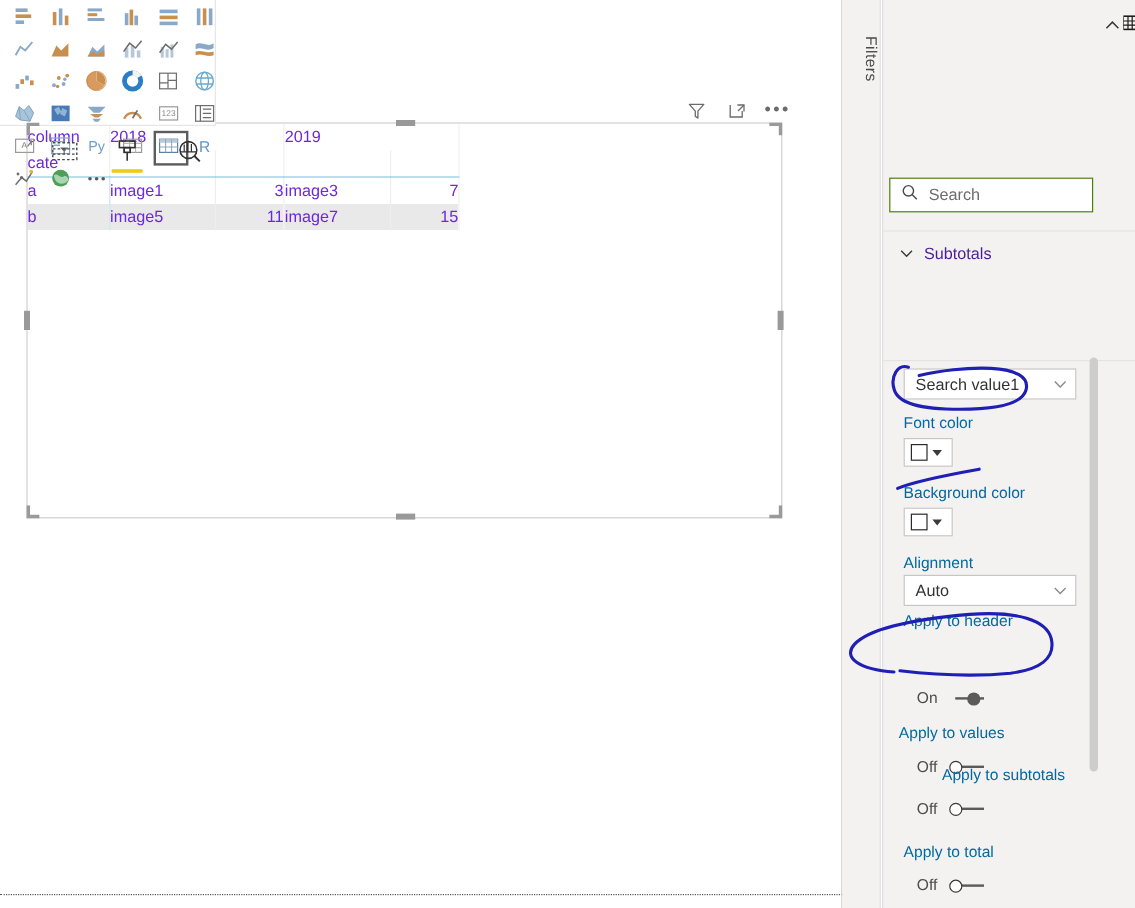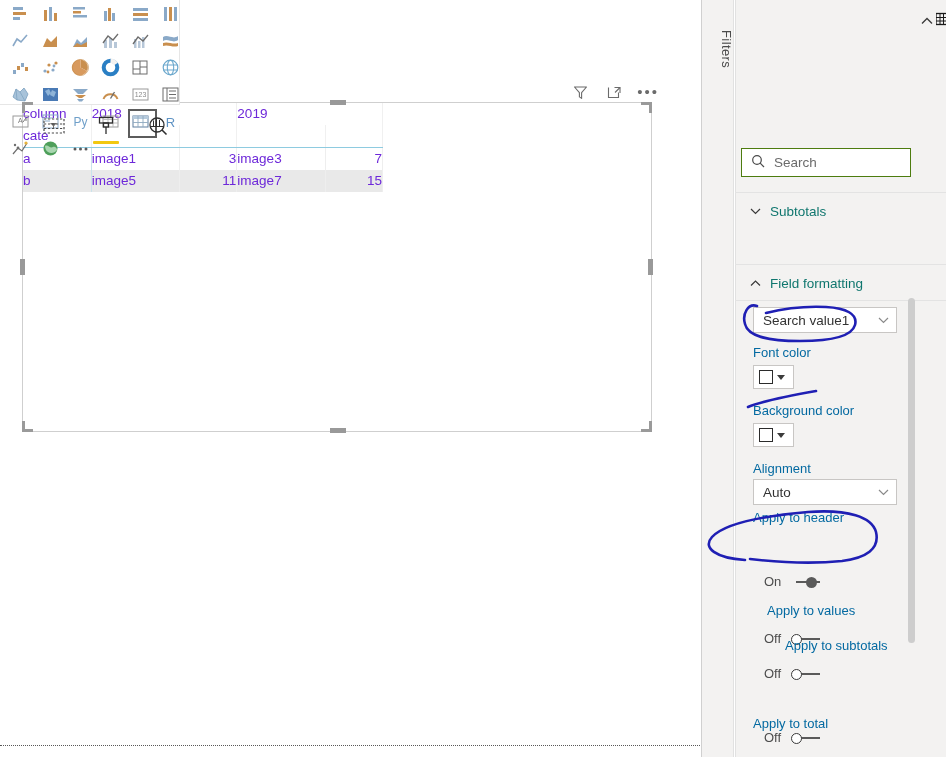--- a/index.html
+++ b/index.html
@@ -191,21 +191,21 @@
   #viz-search input::placeholder { color: #6b6b6b; }
 
   
   .fsection {
     position: absolute; left: 735px; width: 211px;
     border-top: 1px solid #e3e3e3;
   }
   .fsection-header {
     height: 36px; display: flex; align-items: center; gap: 9px;
     padding-left: 15px; cursor: pointer;
-    color: #0f766e; font-size: 13.5px;
+    color: #4c1d95; font-size: 13.5px;
   }
   .chev { width: 11px; height: 8px; flex: none; }
 
   
   #ff-body {
     position: absolute; left: 735px; top: 300px;
     width: 211px; height: 457px;
     padding-left: 18px;
   }
   .ff-label {
@@ -642,28 +642,20 @@
   <div class="fsection" style="top:192px;">
     <div class="fsection-header">
       <svg class="chev" viewBox="0 0 11 8">
         <path d="M1 2 L5.5 6.5 L10 2" fill="none" stroke="#3a3a3a" stroke-width="1.2"></path>
       </svg>
       <span>Subtotals</span>
     </div>
   </div>
 
 
-  <div class="fsection" style="top:264px;">
-    <div class="fsection-header">
-      <svg class="chev" viewBox="0 0 11 8">
-        <path d="M1 6.5 L5.5 2 L10 6.5" fill="none" stroke="#3a3a3a" stroke-width="1.2"></path>
-      </svg>
-      <span>Field formatting</span>
-    </div>
-  </div>
   <div class="fsection" style="top:300px;"></div>
 
   <div id="ff-body">
 
     <div class="dropdown" style="position:absolute; left:18px; top:7px;">
       <span>Search value1</span>
       <svg class="dd-chev" viewBox="0 0 11 8">
         <path d="M1 2 L5.5 6.5 L10 2" fill="none" stroke="#8a8a8a" stroke-width="1.2"></path>
       </svg>
     </div>
@@ -690,37 +682,37 @@
 
     <div id="toggle-list">
         <div class="ff-label" style="position: absolute; left: 18px; top: 210px;">Apply to header</div>
         <div class="toggle-row" style="position: absolute; left: 18px; top: 238px; margin-top: 36px;">
           <span class="toggle-text">On</span>
           <span class="switch">
             <span class="track"></span>
             <span class="knob-on"></span>
           </span>
         </div>
-        <div class="ff-label" style="position: absolute; left: 32px; top: 303px;">Apply to values</div>
+        <div class="ff-label" style="position: absolute; left: 14px; top: 303px;">Apply to values</div>
         <div class="toggle-row" style="position: absolute; left: 18px; top: 331px;">
           <span class="toggle-text">Off</span>
           <span class="switch">
             <span class="track"></span>
             <span class="knob-off"></span>
           </span>
         </div>
         <div class="ff-label" style="position: absolute; left: 18px; top: 338px; margin-left: 32px;">Apply to subtotals</div>
         <div class="toggle-row" style="position: absolute; left: 18px; top: 366px;">
           <span class="toggle-text">Off</span>
           <span class="switch">
             <span class="track"></span>
             <span class="knob-off"></span>
           </span>
         </div>
-        <div class="ff-label" style="position: absolute; left: 18px; top: 416px;">Apply to total</div>
+        <div class="ff-label" style="position: absolute; left: 18px; top: 402px;">Apply to total</div>
         <div class="toggle-row" style="position: absolute; left: 18px; top: 430px;">
           <span class="toggle-text">Off</span>
           <span class="switch">
             <span class="track"></span>
             <span class="knob-off"></span>
           </span>
         </div>
       </div>
   </div>
 

